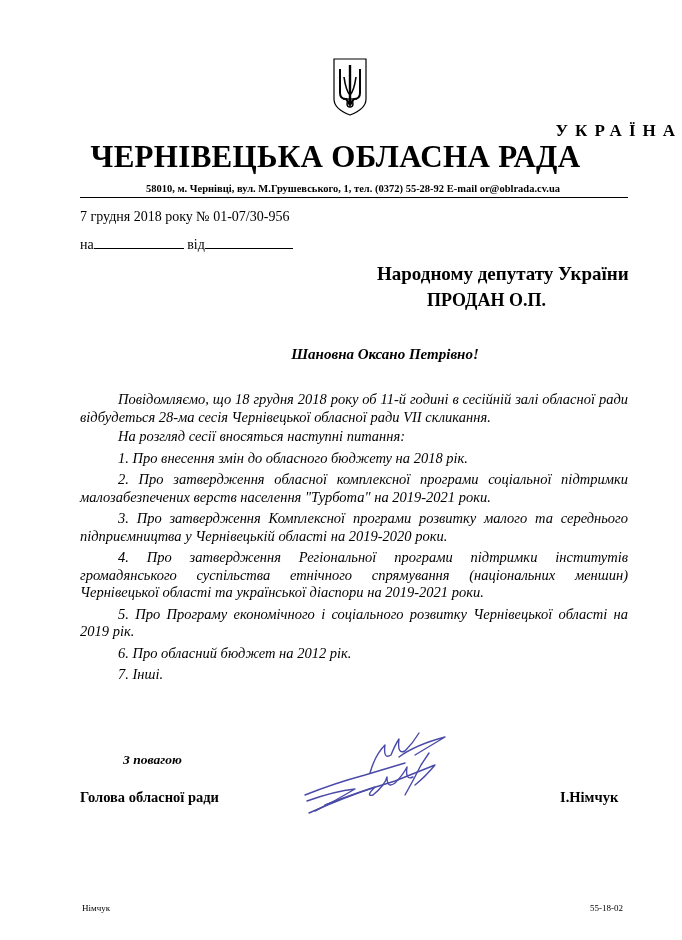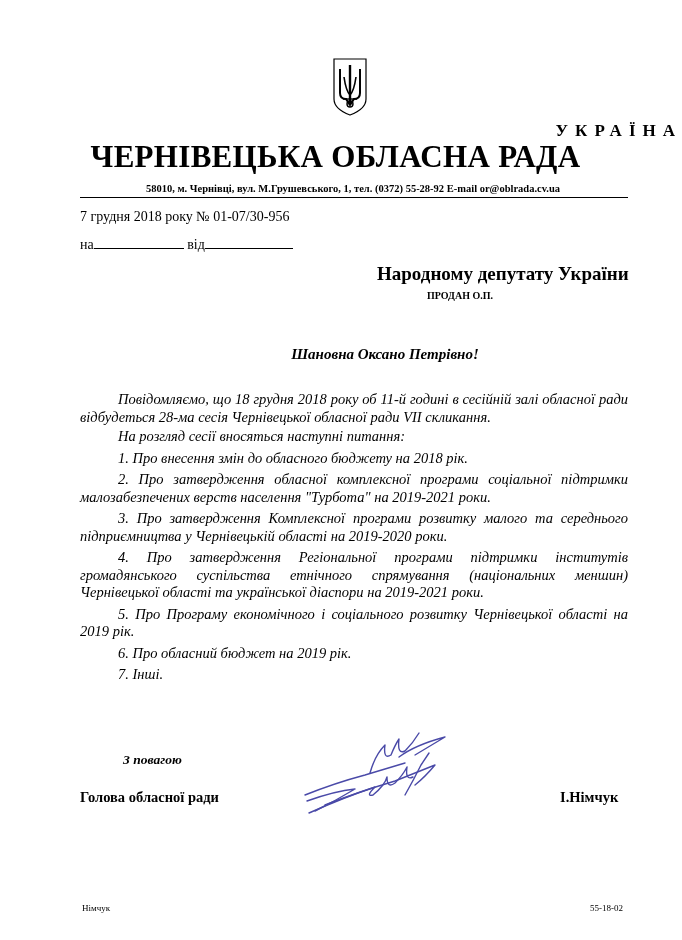--- a/index.html
+++ b/index.html
@@ -12,21 +12,21 @@
   .council { left:0; width:671px; top:139px; text-align:center; font-weight:bold;
              font-size:31px; letter-spacing:0.3px; }
   .address { left:12px; width:682px; top:183px; text-align:center; font-weight:bold;
              font-size:10.5px; }
   .rule { left:80px; top:197px; width:548px; height:0; border-top:1.6px solid #000; }
   .outnum { left:80px; top:209px; font-size:14px; }
   .outnum .u { }
   .refline { left:80px; top:236px; font-size:14px; }
   .blank { display:inline-block; border-bottom:1px solid #000; height:12px; vertical-align:baseline; }
   .addr1 { left:370px; top:263px; font-weight:bold; font-size:19px;margin-left:7px; }
-  .addr2 { left:427px; top:290px; font-weight:bold; font-size:10px; }
+  .addr2 { left:427px; top:290px; font-weight:bold; font-size:18px; }
   .greet { left:0; width:682px; top:346px; text-align:center; font-style:italic; font-weight:bold; font-size:15px;padding-left:44px; }
   .body { left:80px; width:548px; top:391px; font-size:14.5px; line-height:17.5px; text-align:justify;font-style:italic; }
   .body p { margin:0 0 4px 0; text-indent:38px; text-align-last:left; }
   .body p.first { margin-bottom:2px; }
   .closing { left:123px; top:752px; font-style:italic; font-weight:bold; font-size:13.5px; }
   .position { left:80px; top:789px; font-weight:bold; font-size:14.5px; }
   .signer { left:560px; top:789px; font-weight:bold; font-size:14.5px; }
   .signature { left:295px; top:725px; width:170px; height:95px; }
   .executor { left:82px; top:903px; font-size:9px; }
   .docid { left:590px; top:903px; font-size:9px; }
@@ -67,21 +67,21 @@
 <div class="abs greet">Шановна Оксано Петрівно!</div>
 
 <div class="abs body">
   <p class="first">Повідомляємо, що 18 грудня 2018 року об 11-й годині в сесійній залі обласної ради відбудеться 28-ма сесія Чернівецької обласної ради VII скликання.</p>
   <p>На розгляд сесії вносяться наступні питання:</p>
   <p>1. Про внесення змін до обласного бюджету на 2018 рік.</p>
   <p>2. Про затвердження обласної комплексної програми соціальної підтримки малозабезпечених верств населення "Турбота" на 2019-2021 роки.</p>
   <p>3. Про затвердження Комплексної програми розвитку малого та середнього підприємництва у Чернівецькій області на 2019-2020 роки.</p>
   <p>4. Про затвердження Регіональної програми підтримки інститутів громадянського суспільства етнічного спрямування (національних меншин) Чернівецької області та української діаспори на 2019-2021 роки.</p>
   <p>5. Про Програму економічного і соціального розвитку Чернівецької області на 2019 рік.</p>
-  <p>6. Про обласний бюджет на 2019 рік.</p>
+  <p>6. Про обласний бюджет на 2012 рік.</p>
   <p>7. Інші.</p>
 </div>
 
 <div class="abs closing">З повагою</div>
 <div class="abs position">Голова обласної ради</div>
 
 <div class="abs signature">
   <svg width="170" height="95" viewBox="0 0 170 95" fill="none" stroke="#4a4aa8" stroke-width="1.4" stroke-linecap="round" stroke-linejoin="round">
     <path d="M10 70 Q40 58 70 50 Q90 44 110 38"></path>
     <path d="M75 48 Q80 30 90 20 Q88 35 96 30 Q100 20 104 14 Q102 30 110 26 Q118 18 124 8"></path>

